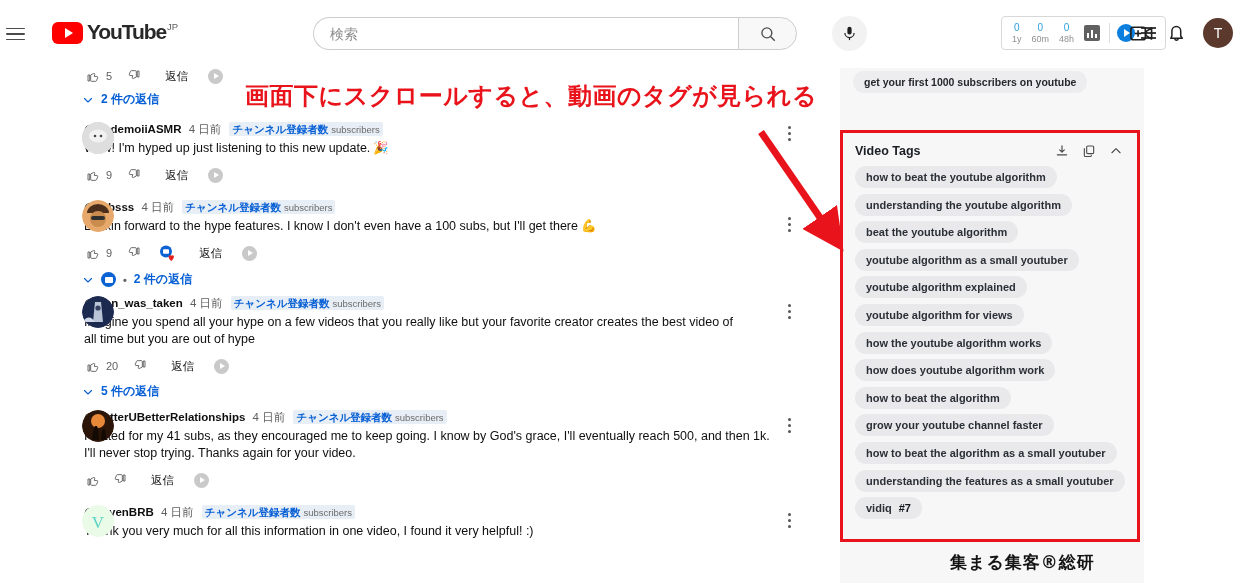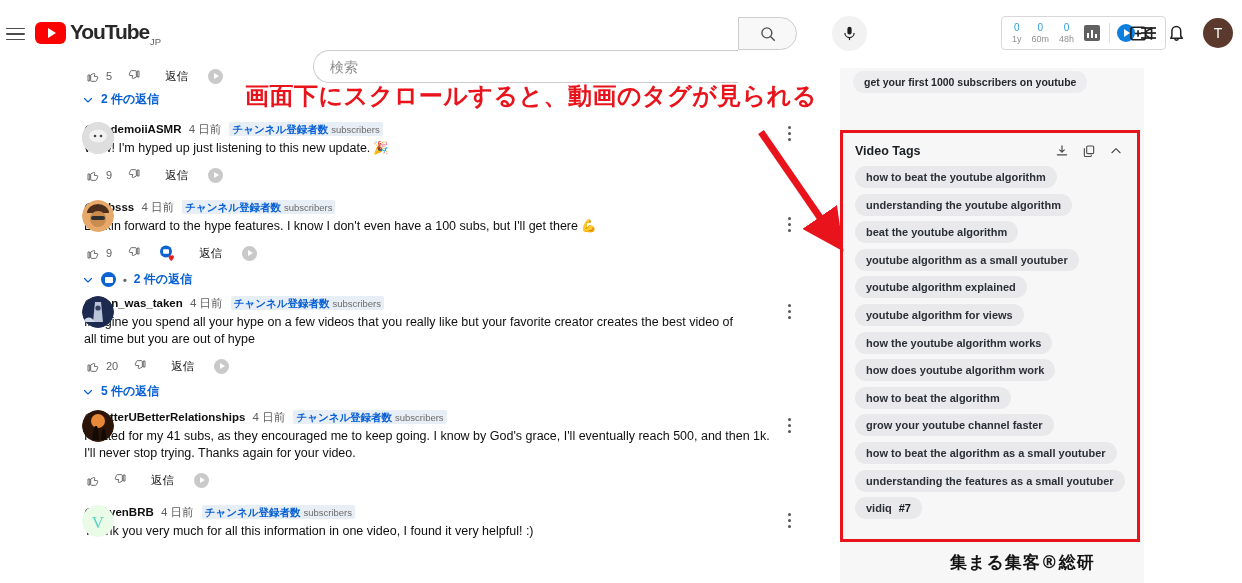--- a/index.html
+++ b/index.html
@@ -19,39 +19,39 @@
   }
   .hamburger{
     position:absolute;left:4px;top:22px;width:24px;height:24px;
     display:flex;flex-direction:column;justify-content:center;gap:4px;cursor:pointer;
   }
   .hamburger i{display:block;height:1.6px;background:#4c4c4c;border-radius:1px;}
   .hamburger i:nth-child(1){width:19px;margin-left:2px;}
   .hamburger i:nth-child(2){width:19px;margin-left:2px;}
   .hamburger i:nth-child(3){width:19px;margin-left:2px;}
 
-  .yt-logo-wrap{position:absolute;left:35px;top:20px;display:flex;align-items:flex-start;cursor:pointer;}
+  .yt-logo-wrap{position:absolute;left:52px;top:20px;display:flex;align-items:flex-start;cursor:pointer;}
   .yt-play{
     width:31px;height:22px;background:#ff0000;border-radius:6px;
     display:flex;align-items:center;justify-content:center;margin-top:2px;
   }
   .yt-play:after{
     content:"";border-left:8px solid #fff;border-top:5px solid transparent;
     border-bottom:5px solid transparent;margin-left:2px;
   }
   .yt-word{
     font-size:21px;font-weight:bold;color:#282828;letter-spacing:-1.1px;
     margin-left:4px;line-height:24px;font-family:"Liberation Sans",sans-serif;
   }
-  .yt-cc{font-size:9.5px;color:#606060;margin-left:1px;margin-top:16px;}
+  .yt-cc{font-size:9.5px;color:#606060;margin-left:1px;margin-top:1px;}
 
   .search-box{
     position:absolute;left:313px;top:17px;width:425px;height:33px;
     border:1px solid #ccc;border-right:none;border-radius:18px 0 0 18px;
-    background:#fff;display:flex;align-items:center;box-sizing:border-box;margin-top:33px;
+    background:#fff;display:flex;align-items:center;box-sizing:border-box;
   }
   .search-input{
     border:none;outline:none;background:transparent;
     font-size:14px;color:#606060;padding-left:16px;width:100%;
     font-family:"Liberation Sans",sans-serif;
   }
   .search-input::placeholder{color:#8d8d8d;}
   .search-btn{
     position:absolute;left:738px;top:17px;width:59px;height:33px;
     border:1px solid #ccc;border-radius:0 18px 18px 0;background:#f8f8f8;

